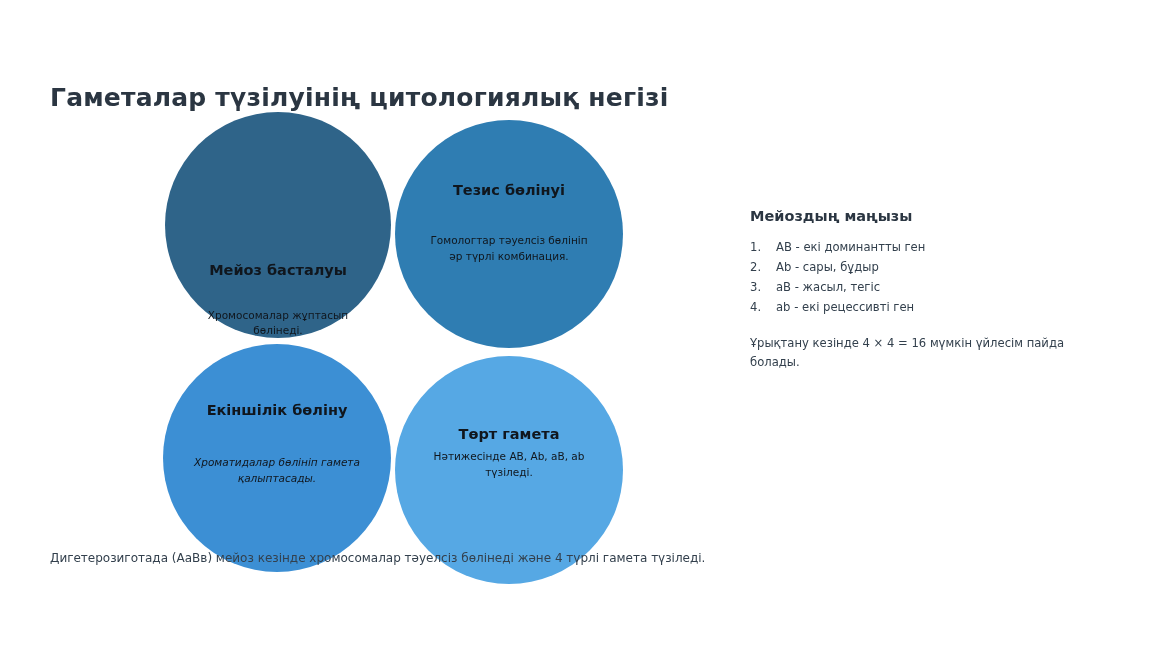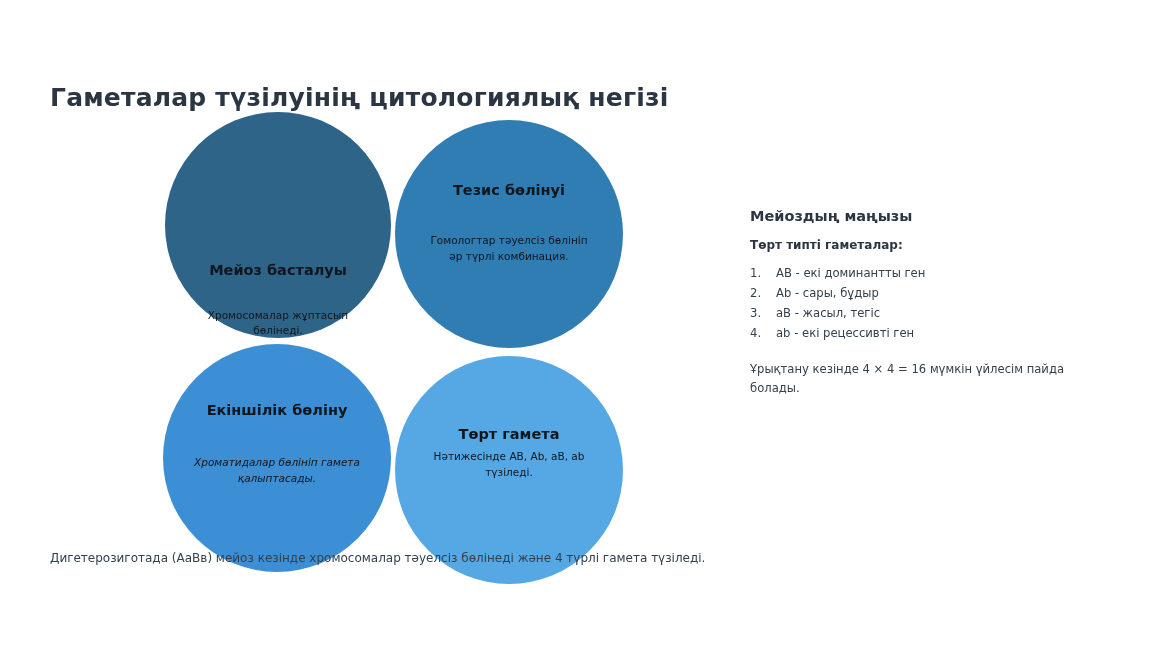--- a/index.html
+++ b/index.html
@@ -196,21 +196,20 @@
       <div class="c-title">Төрт гамета</div>
       <div class="c-desc">Нәтижесінде AB, Ab, aB, ab түзіледі.</div>
     </div>
 
   </div>
 
   <div class="caption">Дигетерозиготада (АаВв) мейоз кезінде хромосомалар тәуелсіз бөлінеді және 4 түрлі гамета түзіледі.</div>
 
   <div class="side-panel">
     <h2 class="side-heading">Мейоздың маңызы</h2>
-    <h3 class="side-subheading">Төрт типті гаметалар:</h3>
     <ul class="gamete-list">
       <li>
         <span class="num">1.</span>
         <span>AB - екі доминантты ген</span>
       </li>
       <li>
         <span class="num">2.</span>
         <span>Ab - сары, бұдыр</span>
       </li>
       <li>

